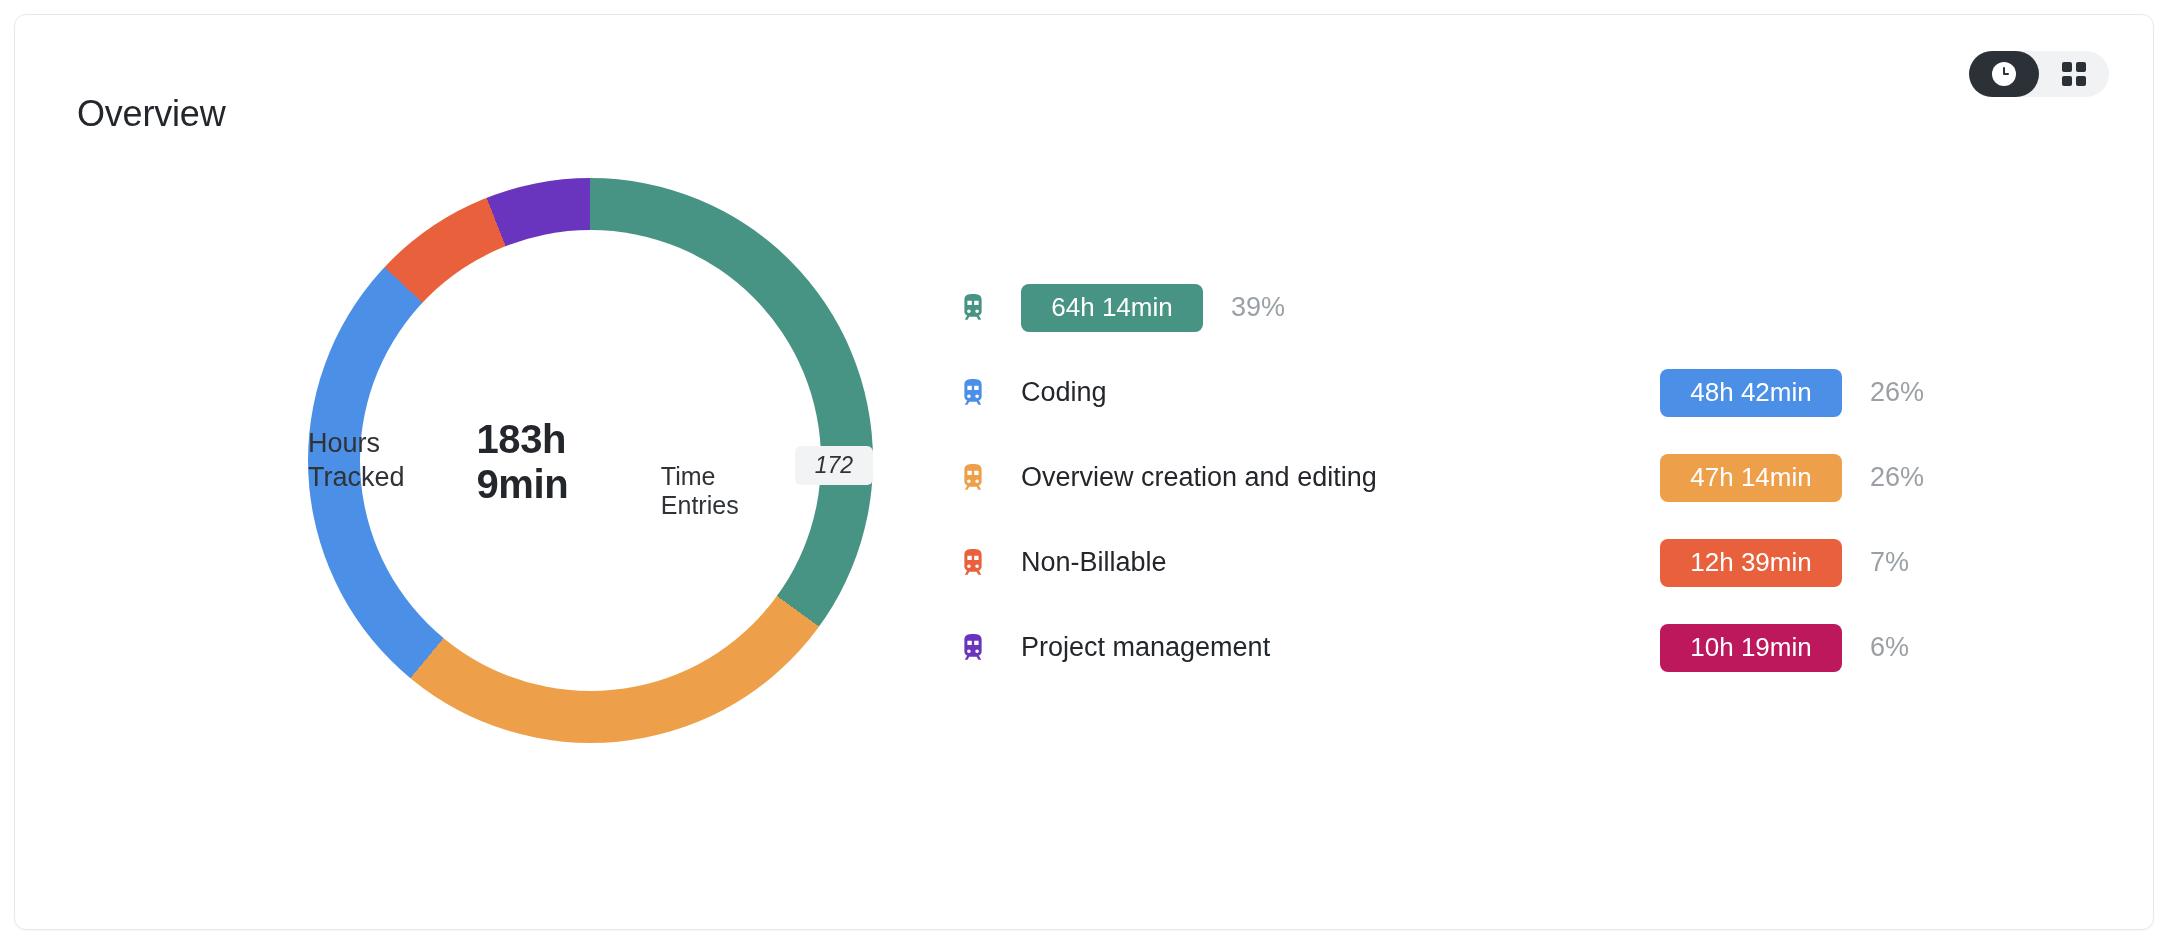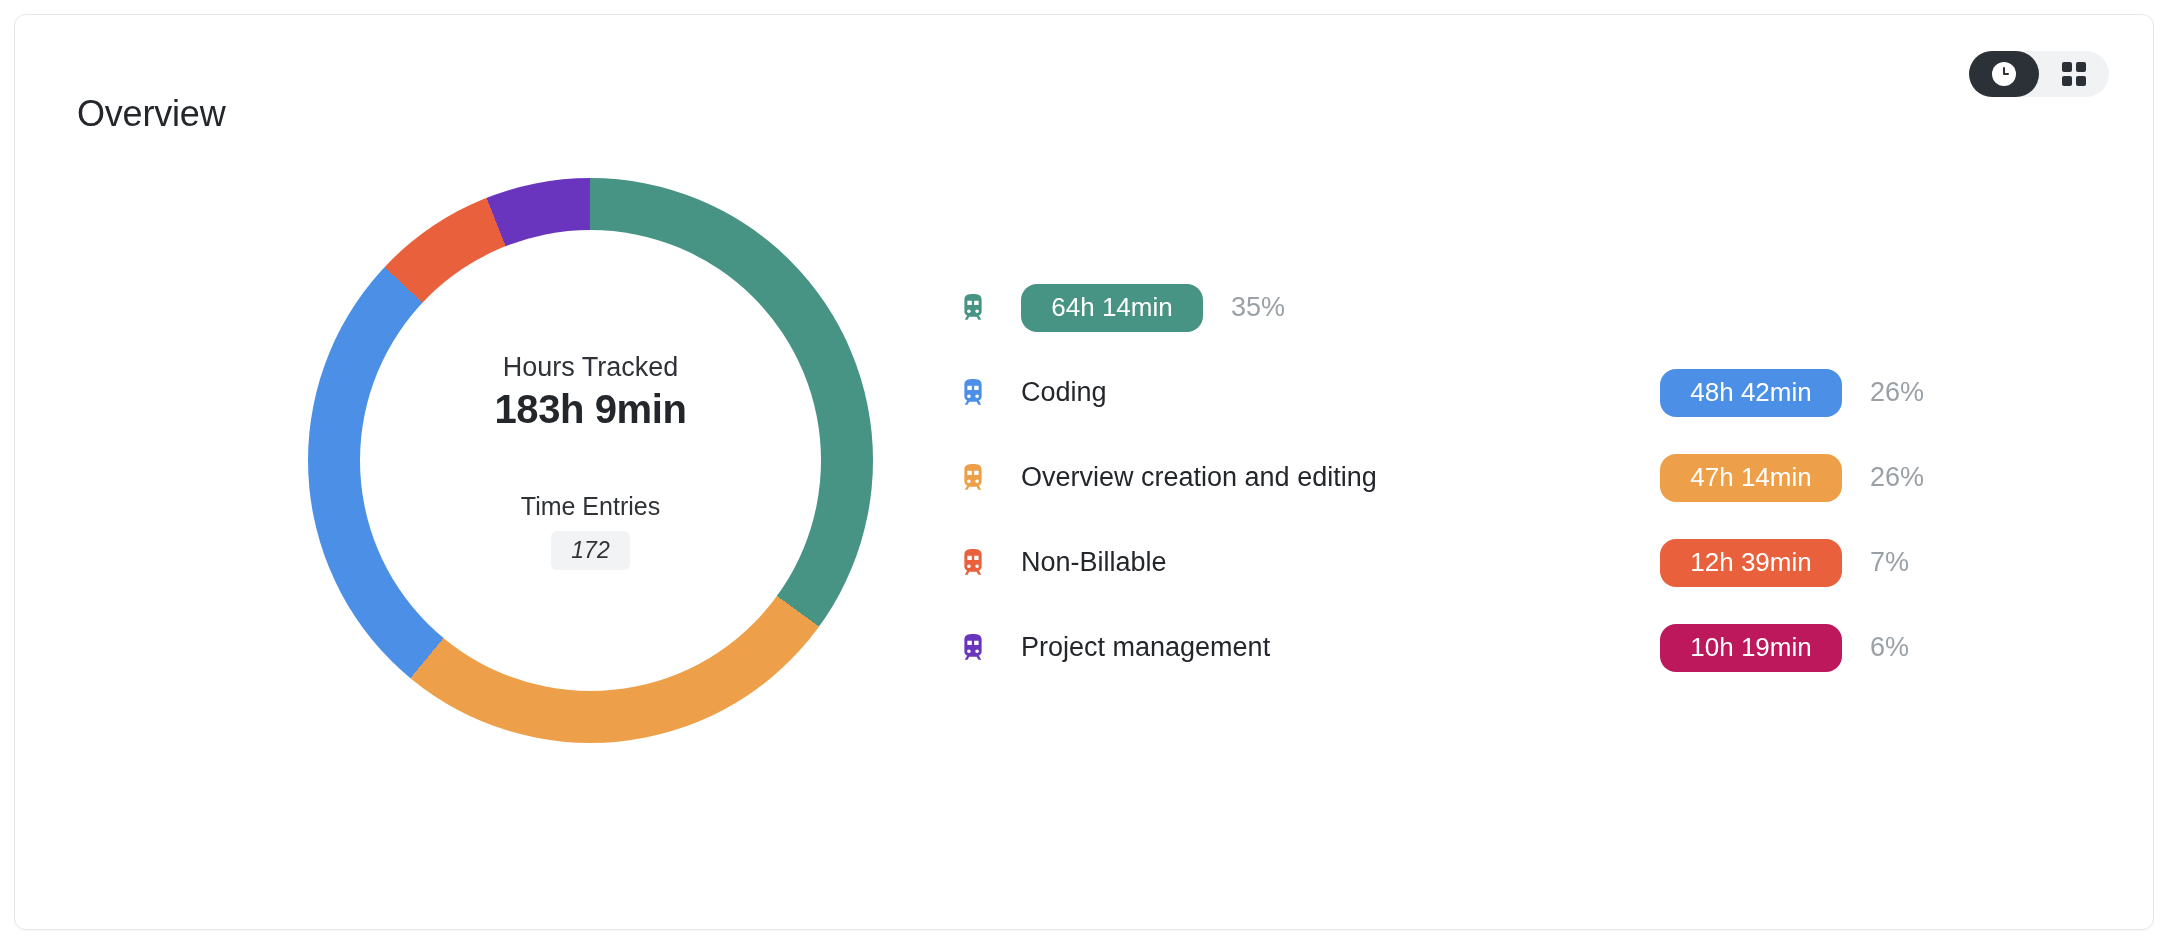--- a/index.html
+++ b/index.html
@@ -99,21 +99,20 @@
     left: 52px; top: 52px;
     width: 461px; height: 461px;
     background: #ffffff;
     border-radius: 50%;
   }
   .donut-center {
     position: absolute;
     left: 0; top: 0;
     width: 565px; height: 565px;
     display: flex;
-    flex-direction: column;
     align-items: center;
     justify-content: center;
   }
   .hours-label {
     font-size: 27px;
     color: #2f3337;
     line-height: 1.25;
   }
   .hours-value {
     font-size: 40px;
@@ -159,21 +158,21 @@
   .legend-label {
     font-size: 27px;
     color: #23262a;
     flex: 1 1 auto;
     white-space: nowrap;
   }
   .legend-pill {
     flex: 0 0 auto;
     width: 182px;
     height: 48px;
-    border-radius: 16px;
+    border-radius: 8px;
     color: #ffffff;
     font-size: 26px;
     display: flex;
     align-items: center;
     justify-content: center;
     margin-right: 28px;
   }
   .legend-pct {
     flex: 0 0 auto;
     width: 90px;
@@ -212,21 +211,21 @@
       <div class="entries-badge">172</div>
     </div>
   </div>
 
   <div class="legend">
       <div class="legend-row">
         <span class="legend-icon"><svg viewBox="0 0 24 26" width="26" height="28" aria-hidden="true">
             <path fill="#479384" d="M12 0C7.6 0 4 1.1 4 5v11.5c0 1.7 1.1 3 2.6 3.4L4.4 24h2.5l1.6-2.8h6.9l1.6 2.8h2.6l-2.2-4.1c1.5-.4 2.6-1.7 2.6-3.4V5c0-3.9-3.6-5-8-5zm-5.2 6.2h4.1v3.9H6.8V6.2zm6.3 0h4.1v3.9h-4.1V6.2zM8.2 14.3a1.7 1.7 0 1 1 0 3.4 1.7 1.7 0 0 1 0-3.4zm7.6 0a1.7 1.7 0 1 1 0 3.4 1.7 1.7 0 0 1 0-3.4z"></path>
           </svg></span>
         <span class="legend-pill" style="background: rgb(71, 147, 132);">64h 14min</span>
-        <span class="legend-pct">35%</span>
+        <span class="legend-pct">39%</span>
       </div>
       <div class="legend-row">
         <span class="legend-icon"><svg viewBox="0 0 24 26" width="26" height="28" aria-hidden="true">
             <path fill="#4b90e6" d="M12 0C7.6 0 4 1.1 4 5v11.5c0 1.7 1.1 3 2.6 3.4L4.4 24h2.5l1.6-2.8h6.9l1.6 2.8h2.6l-2.2-4.1c1.5-.4 2.6-1.7 2.6-3.4V5c0-3.9-3.6-5-8-5zm-5.2 6.2h4.1v3.9H6.8V6.2zm6.3 0h4.1v3.9h-4.1V6.2zM8.2 14.3a1.7 1.7 0 1 1 0 3.4 1.7 1.7 0 0 1 0-3.4zm7.6 0a1.7 1.7 0 1 1 0 3.4 1.7 1.7 0 0 1 0-3.4z"></path>
           </svg></span>
         <span class="legend-label">Coding</span>
         <span class="legend-pill" style="background: rgb(75, 144, 230);">48h 42min</span>
         <span class="legend-pct">26%</span>
       </div>
       <div class="legend-row">

